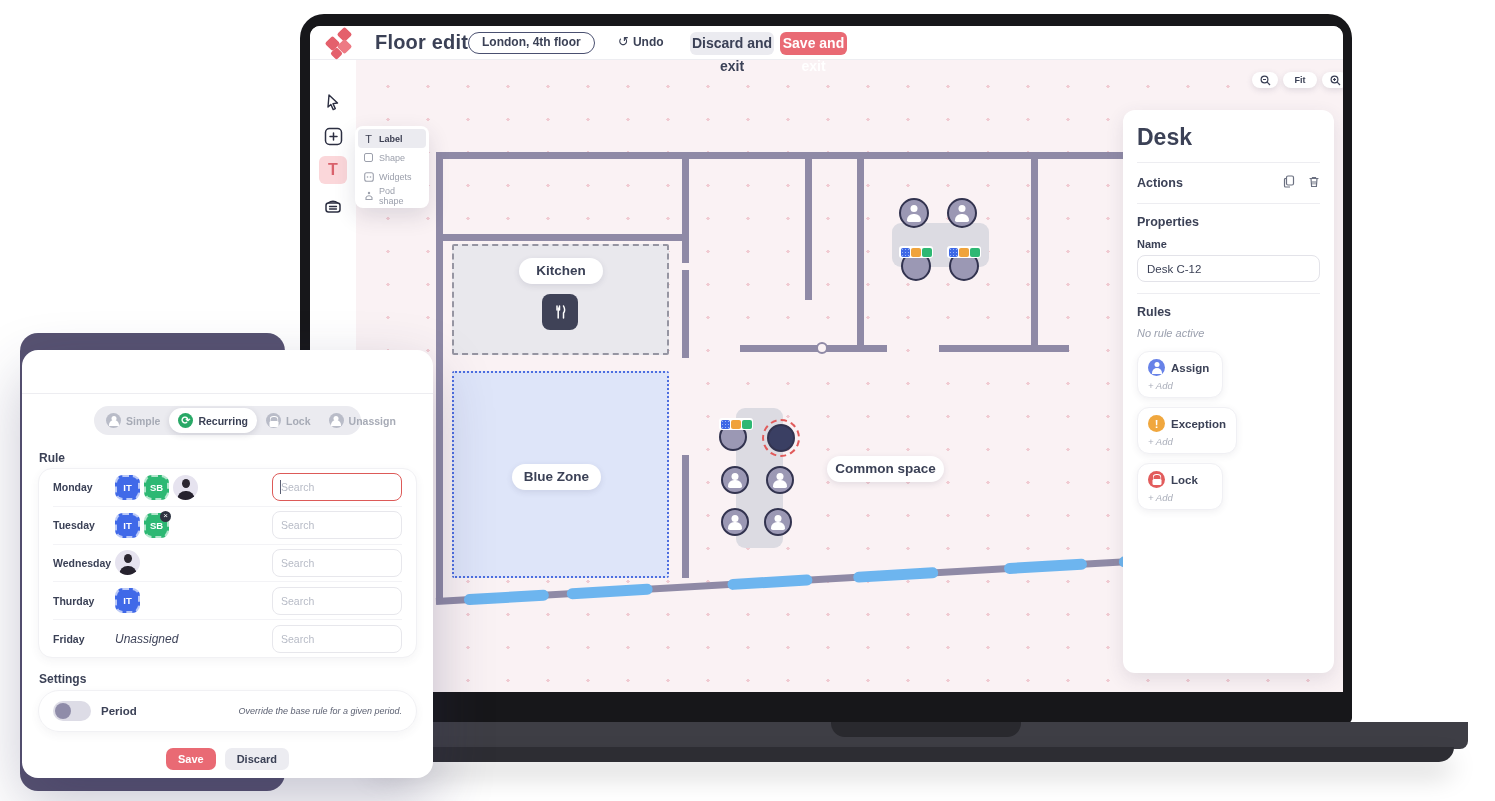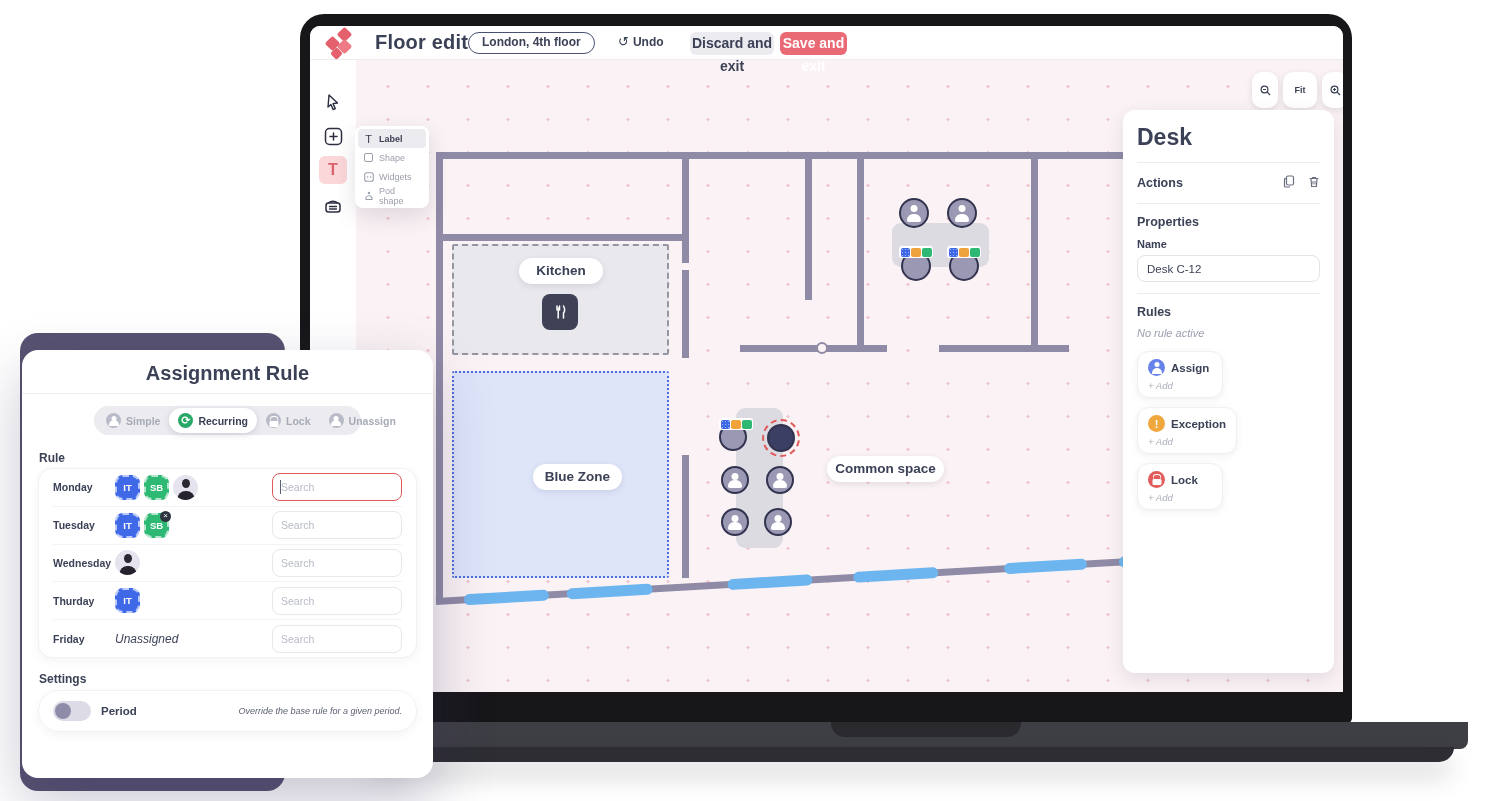--- a/index.html
+++ b/index.html
@@ -61,21 +61,21 @@
   .pw { position:absolute; left:0; top:0; width:100%; height:100%; }
   .pw::before { content:""; position:absolute; width:7px; height:7px; border-radius:50%; background:#fff; left:50%; top:5px; transform:translateX(-50%); }
   .pw::after { content:""; position:absolute; width:14px; height:8px; border-radius:7px 7px 2px 2px; background:#fff; left:50%; bottom:4px; transform:translateX(-50%); }
   .strip { position:absolute; width:34px; height:12px; background:#fff; border-radius:3px; display:flex; gap:1px; padding:1.5px; z-index:3; }
   .strip i { flex:1; border-radius:2px; }
   .strip .sb-b { background:#3e68e6; background-image:radial-gradient(#9db6f5 .7px, transparent .9px); background-size:3px 3px; }
   .strip .sb-o { background:#f0a33c; }
   .strip .sb-g { background:#2eb873; }
 
   .zoom-ctl { position:absolute; left:896px; top:12px; display:flex; gap:5px; }
-  .zbtn { height:36px; background:#fff; border-radius:10px; box-shadow:0 2px 6px rgba(60,60,90,.14); display:flex; align-items:center; justify-content:center; color:#3b4156; }
+  .zbtn { height:16px; background:#fff; border-radius:10px; box-shadow:0 2px 6px rgba(60,60,90,.14); display:flex; align-items:center; justify-content:center; color:#3b4156; }
   .zbtn.sq { width:26px; } .zbtn.fit { width:34px; font-size:9px; font-weight:700; }
 
   
   .panel { position:absolute; left:813px; top:84px; width:211px; height:563px; background:#fff; border-radius:12px; box-shadow:0 6px 18px rgba(60,60,90,.12); z-index:40; padding:14px 14px; }
   .panel h1 { font-size:23px; font-weight:800; color:#3b4156; }
   .pdiv { height:1px; background:#ededf1; margin:11px 0; }
   .prow { display:flex; align-items:center; }
   .plabel { font-size:12.5px; font-weight:700; color:#3b4156; }
   .picons { margin-left:auto; display:flex; gap:13px; color:#6b7080; }
   .pname { font-size:11px; font-weight:600; color:#3b4156; margin:9px 0 5px; }
@@ -176,21 +176,21 @@
           <g stroke="#ffffff" stroke-width="1.5" fill="none" stroke-linecap="round">
             <path d="M6 3v4"></path>
             <path d="M8.5 3v4"></path>
             <path d="M7.2 5v10"></path>
             <path d="M12.5 3c1.3 2.5 1.3 5.5 0 7v5"></path>
           </g>
         </svg>
     </div>
 
     <div class="zone zone-blue"></div>
-    <div class="zone-pill" style="left:177px;top:404px;width:89px;"><span>Blue Zone</span></div>
+    <div class="zone-pill" style="left:156px;top:404px;width:89px;"><span>Blue Zone</span></div>
 
     <div class="table" style="left:536px;top:163px;width:97px;height:44px;"></div>
     <div class="seat" style="left:543px;top:138px;">
         <i class="pw"></i>
       </div>
     <div class="seat" style="left:591px;top:138px;">
         <i class="pw"></i>
       </div>
     <div class="seat" style="left:545px;top:191px;"></div>
     <div class="strip" style="left:543px;top:186px;">
@@ -363,21 +363,20 @@
             <span class="rc-label">Lock</span>
           </div>
         <div class="rc-add">+ Add</div>
       </div>
     </div>
   </div>
 </div>
 
 <div class="modal-backdrop"></div>
 <div class="modal">
-  <div class="m-title">Assignment Rule</div>
   <div class="m-div"></div>
 
   <div class="m-tabs">
     <div class="m-tab">
         <span class="circ c-gray person"></span>
         <span>Simple</span>
       </div>
     <div class="m-tab active">
         <span class="circ c-green recur"></span>
         <span>Recurring</span>
@@ -441,13 +440,17 @@
   <div class="m-sec" style="top:322px;">Settings</div>
 
   <div class="settings-card">
     <span class="toggle">
         <span class="knob"></span>
       </span>
     <span class="period-label">Period</span>
     <span class="period-hint">Override the base rule for a given period.</span>
   </div>
 
+  <div class="m-actions">
+    <div class="mbtn mbtn-save">Save</div>
+    <div class="mbtn mbtn-discard">Discard</div>
+  </div>
 </div>
 
 </body></html>

